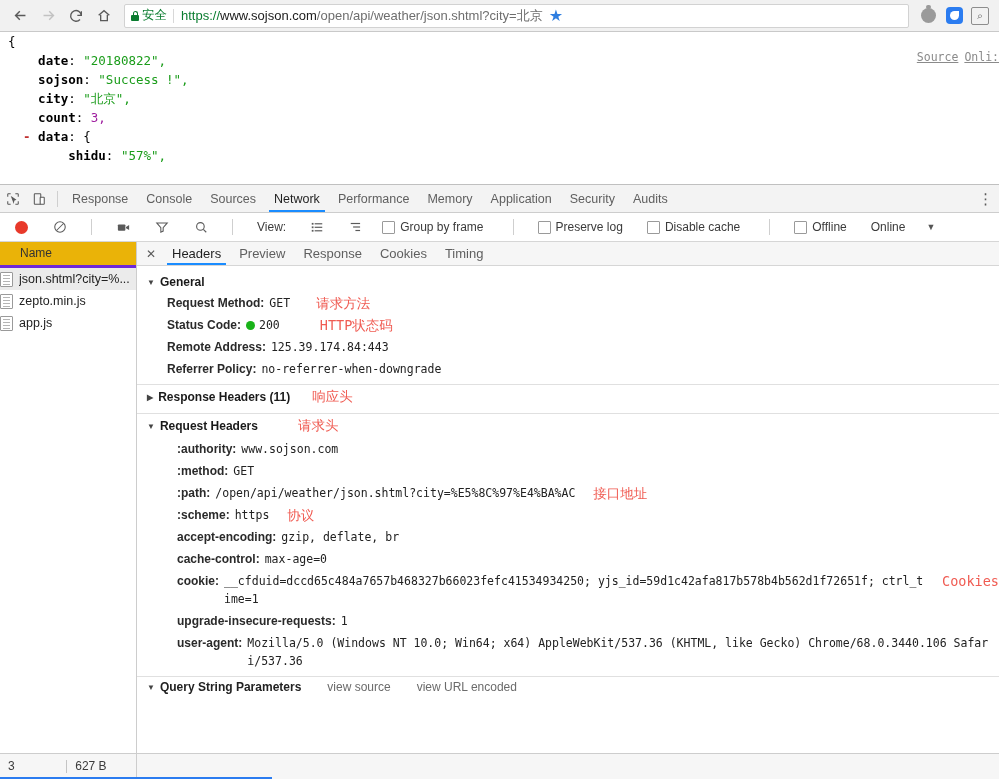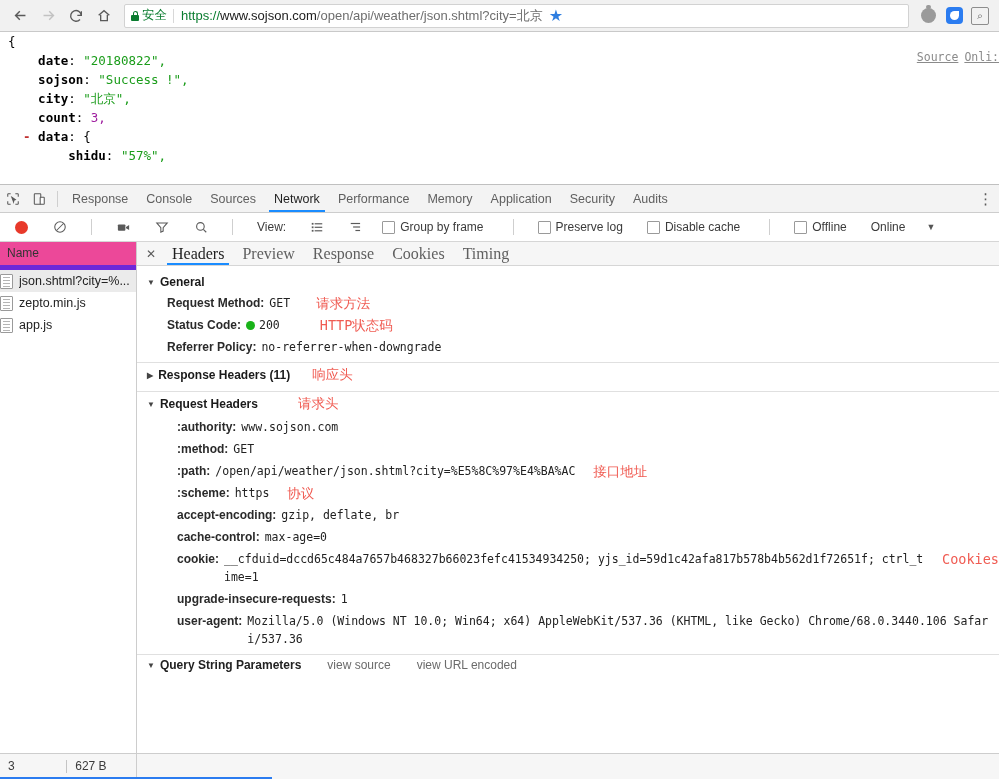--- a/index.html
+++ b/index.html
@@ -94,42 +94,42 @@
   .tb-btn { width: 26px; height: 26px; display:flex; align-items:center; justify-content:center; color:#5a5a5a; }
   .tb-label { margin: 0 5px 0 6px; color:#3b3b3b; }
   .chk { width: 11px; height: 11px; border: 1px solid #9a9a9a; background:#fff; border-radius:1px; margin-right:5px; display:inline-block; vertical-align:-1px;}
   .chk-item { display: flex; align-items: center; margin-right: 11px; color:#3b3b3b; }
   .caret-down { font-size: 9px; color:#555; margin-left: 8px; }
 
   
   .dt-body { display: flex; height: 512px; }
   .name-col { width: 137px; border-right: 1px solid #cdcdcd; box-sizing: border-box; background:#fff; }
   .name-hdr {
-    height: 23px; line-height: 23px; font-size: 12px; color: #333; padding-left: 7px;
-    border-bottom: 5px solid #6d28d9; background: #ec4899;
+    height: 23px; line-height: 23px; font-size: 12px; color: #333; padding-left: 20px;
+    border-bottom: 3px solid #6d28d9; background: #eab308;
   }
   .file-row { height: 22px; display:flex; align-items:center; padding-left: 0; font-size: 12.5px; color:#222; }
   .file-row.sel { background: #ebebeb; }
   .doc-ic {
     width: 11px; height: 13px; border: 1px solid #9a9a9a; background:#fff;
     margin-right: 6px; flex: none; position: relative; border-radius: 1px;
   }
   .doc-ic:after {
     content:""; position:absolute; left:2px; top:2px; right:2px; height:1px;
     background:#b5b5b5; box-shadow: 0 3px 0 #b5b5b5, 0 6px 0 #b5b5b5, 0 9px 0 #b5b5b5;
   }
   .fname { white-space: nowrap; overflow: hidden; }
 
   .detail-col { flex: 1; position: relative; overflow: hidden; background:#fff; }
   .sub-tabbar {
     height: 23px; display:flex; align-items:center; border-bottom: 1px solid #d6d6d6;
     background:#f6f6f6; padding-left: 6px;
   }
   .close-x { width: 16px; text-align:center; color:#5a5a5a; font-size: 12px; margin-right: 4px; }
-  .sub-tab { padding: 0 9px; height: 22px; line-height: 22px; font-size: 16px; color:#5f5f5f; position:relative;font-family:Liberation Serif, serif; }
+  .sub-tab { padding: 0 9px; height: 22px; line-height: 22px; font-size: 13px; color:#5f5f5f; position:relative; }
   .sub-tab.active { color:#1f1f1f; }
   .sub-tab.active:after { content:""; position:absolute; left:4px; right:4px; bottom:0; height:2px; background:#1a8cff; }
 
   .hdr-content { padding: 6px 0 0 0; font-size: 12px; color:#222; }
   .sect-title {
     font-weight: bold; font-size: 12px; color:#1a1a1a; padding: 3px 0 3px 10px;
     display:flex; align-items:center;
   }
   .tri { font-size: 8px; margin-right: 5px; color:#444; }
   .sect-rule { border-top: 1px solid #e0e0e0; margin: 4px 0 0 0; }
@@ -369,20 +369,24 @@
             <span class="hname">Request Method:</span>
             <span class="hval">GET</span>
             <span class="annot" style="margin-left:26px">请求方法</span>
           </div>
           <div class="hrow">
             <span class="hname">Status Code:</span>
             <span class="hval"><span class="status-dot"></span><span>200</span></span>
             <span class="annot" style="margin-left:40px">HTTP状态码</span>
           </div>
           <div class="hrow">
+            <span class="hname">Remote Address:</span>
+            <span class="hval">125.39.174.84:443</span>
+          </div>
+          <div class="hrow">
             <span class="hname">Referrer Policy:</span>
             <span class="hval">no-referrer-when-downgrade</span>
           </div>
 
           <div class="sect-rule"></div>
 
           <div class="sect-title">
             <span class="tri">▶</span>
             <span>Response Headers (11)</span>
             <span class="annot" style="margin-left:22px;font-weight:normal">响应头</span>

